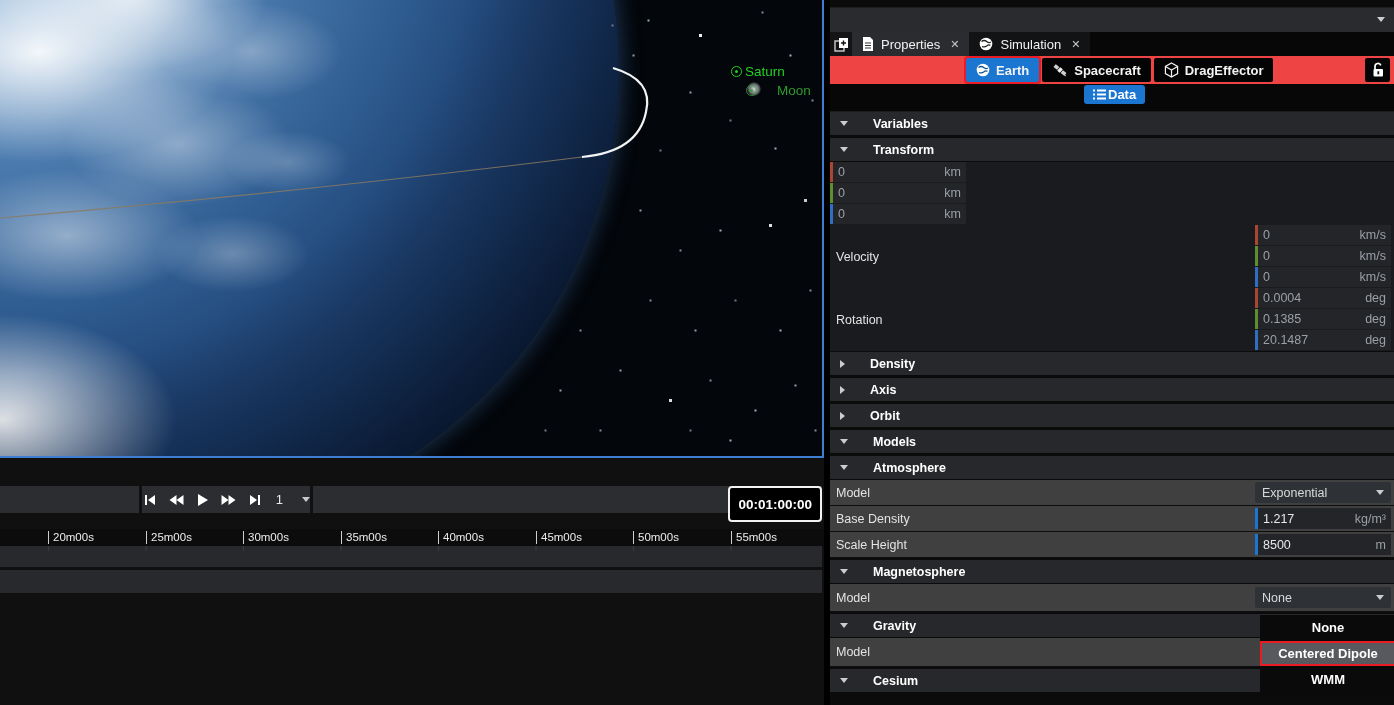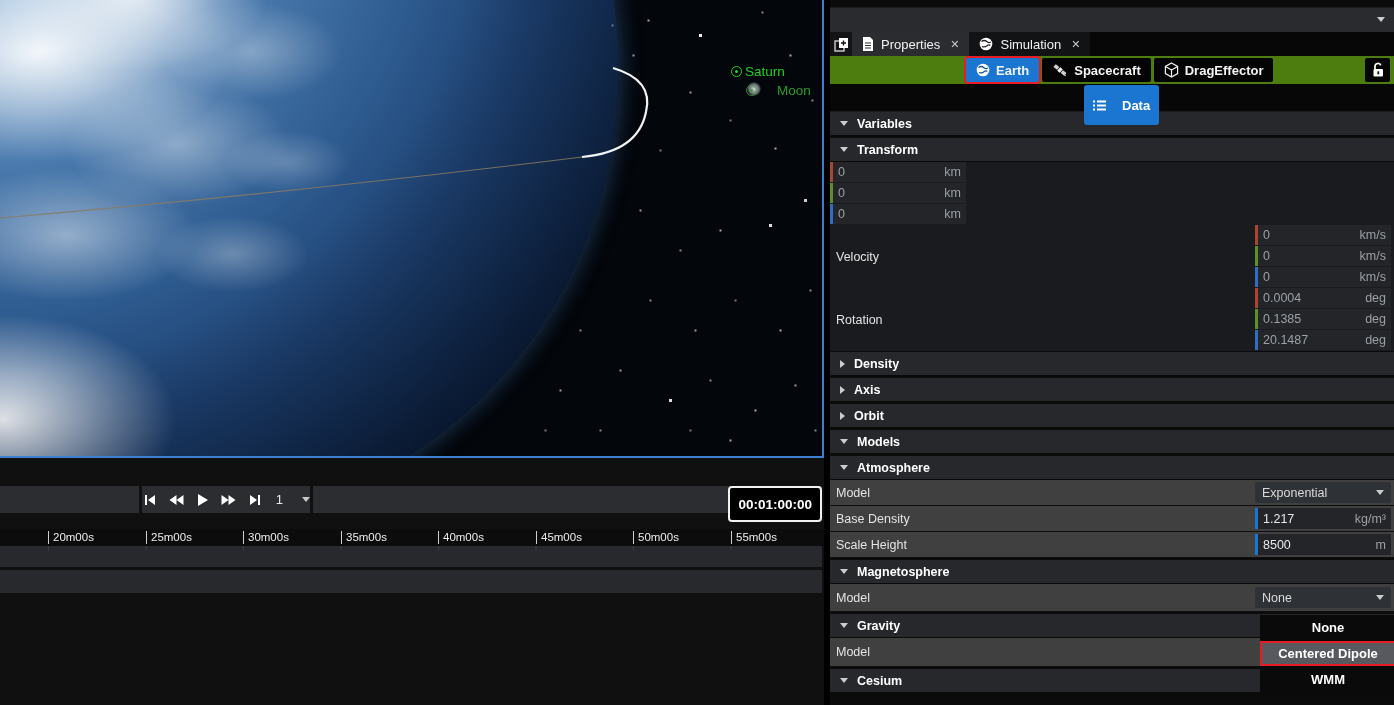--- a/index.html
+++ b/index.html
@@ -87,31 +87,31 @@
   .car-d{width:0;height:0;border-left:4.5px solid transparent;border-right:4.5px solid transparent;
          border-top:5px solid #cccccc;}
   .car-r{width:0;height:0;border-top:4.5px solid transparent;border-bottom:4.5px solid transparent;
          border-left:5px solid #cccccc;}
   .tabbar{height:24px;background:#070708;display:flex;align-items:stretch;}
   .newpane{width:22px;display:flex;align-items:center;justify-content:center;background:#141416;cursor:pointer;}
   .tab{display:flex;align-items:center;gap:7px;padding:0 10px;font-size:13px;color:#f2f2f2;cursor:pointer;}
   .tab .x{color:#c9c9c9;font-size:11px;margin-left:3px;}
   .tab-props{background:#2a2c2f;}
   .tab-sim{background:#121314;}
-  .entitybar{height:28px;background:#4d7c0f;position:relative;display:flex;align-items:center;}
+  .entitybar{height:28px;background:#ef4444;position:relative;display:flex;align-items:center;}
   .ent{display:flex;align-items:center;gap:6px;height:24px;padding:0 10px;background:#040405;
        border-radius:2px;margin-right:3px;font-size:13px;font-weight:bold;color:#f2f2f2;cursor:pointer;}
   .ent-earth{margin-left:136px;background:#1b76d2;outline:2px solid #ea1b22;outline-offset:0px;}
   .lockbtn{position:absolute;right:4px;top:2px;width:25px;height:24px;background:#050506;
            border-radius:2px;display:flex;align-items:center;justify-content:center;cursor:pointer;}
   .datarow{height:28px;background:#070708;position:relative;border-bottom:1px solid #1c1d1f;}
-  .databtn{position:absolute;left:254px;top:1px;height:40px;display:flex;align-items:center;gap:16px;
+  .databtn{position:absolute;left:254px;top:1px;height:19px;display:flex;align-items:center;gap:2px;
            background:#1b76d2;border-radius:3px;padding:0 9px;font-size:13px;font-weight:bold;
            color:#fff;cursor:pointer;}
-  .sec{height:24px;background:#26282b;display:flex;align-items:center;gap:9px;padding-left:10px;
+  .sec{height:24px;background:#26282b;display:flex;align-items:center;gap:25px;padding-left:10px;
        font-weight:bold;font-size:12.5px;color:#fff;cursor:pointer;border-bottom:1px solid #0a0a0a;}
   .gap2{height:2px;background:#0b0b0c;}
   .gap1{height:1px;background:#0b0b0c;}
   .tbody{background:#1a1b1e;padding:0;}
   .tgroup{display:flex;}
   .t-label{flex:1;display:flex;align-items:center;padding-left:6px;color:#e3e3e3;}
   .t-vals{width:136px;margin-right:3px;}
   .vbox{height:20px;margin-bottom:1px;background:#232529;border-left:3px solid #888;
         display:flex;align-items:center;justify-content:space-between;padding:0 5px;cursor:text;}
   .vv{color:#9aa0a6;} .vu{color:#9aa0a6;}

